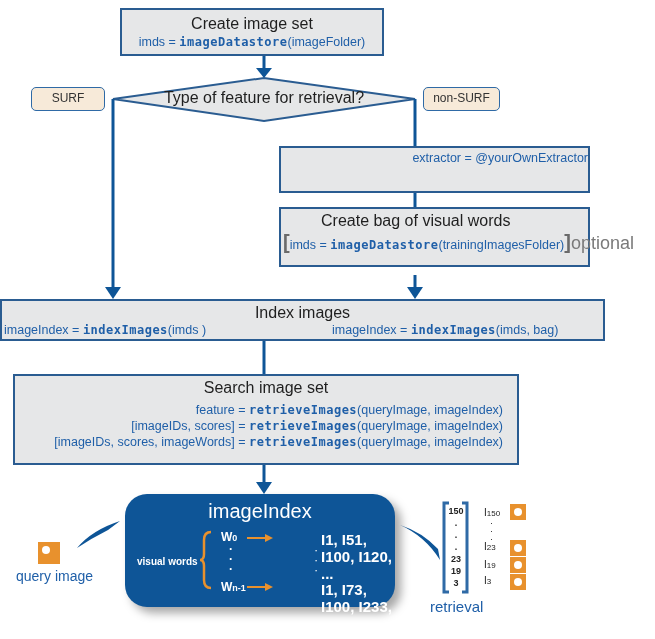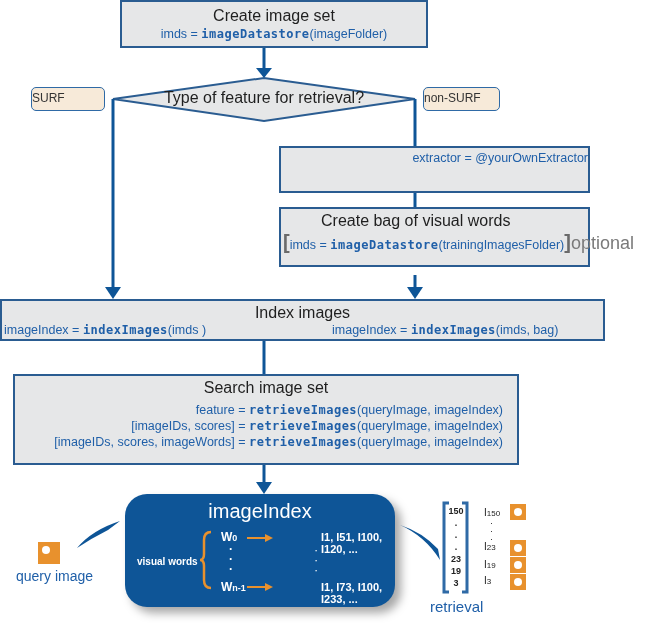--- a/index.html
+++ b/index.html
@@ -7,27 +7,27 @@
          font-family:"Liberation Sans", sans-serif; color:#222; }
   .abs { position:absolute; }
   .box { position:absolute; background:#e6e7e8; border:2px solid #2a5c91;
          box-sizing:border-box; }
   .title { font-size:16px; color:#1f1f1f; text-align:center; white-space:nowrap; }
   .code { font-size:12.5px; color:#1f5fa8; white-space:nowrap; }
   .fn { font-family:"DejaVu Sans Mono", monospace; font-weight:bold; font-size:12px; color:#1f5fa8; letter-spacing:0.5px; }
   .opt { color:#7a7a7a; font-size:18px; }
   .brk { color:#6a6a6a; font-size:20px; font-weight:bold; line-height:12px; }
   .tag { position:absolute; background:#f7ead9; border:1.5px solid #2f6aa6; border-radius:5px;
-         font-size:12px; color:#333; text-align:left; box-sizing:border-box; }
+         font-size:12px; color:#333; text-align:center; box-sizing:border-box; }
   svg.lines { position:absolute; left:0; top:0; }
   .idx { position:absolute; background:#0e5597; border-radius:22px; color:#fff;
          box-shadow: 6px 6px 10px rgba(0,0,0,0.35); }
   .idx .ttl { font-size:20px; text-align:center; margin-top:6px; }
   .w { font-weight:bold; font-size:12px; color:#fff; }
-  .lst { font-size:11px; font-weight:bold; color:#fff;padding-left:44px; }
+  .lst { font-size:15px; font-weight:bold; color:#fff;padding-left:44px; }
   .small { font-size:10px; font-weight:bold; color:#fff; }
   .thumb { position:absolute; width:16px; height:16px; background:#e8912d; }
   .thumb::after { content:""; position:absolute; left:4px; top:4px; width:8px; height:8px; border-radius:50%; background:#fff; }
   .ids { font-size:9px; font-weight:bold; color:#222; }
   .lab { font-size:10px; color:#222; font-weight:normal;text-align:center; }
 </style>
 </head>
 <body>
 
 <svg class="lines" width="655" height="639">
@@ -53,21 +53,21 @@
   <line x1="264" y1="465" x2="264" y2="483" stroke="#0e5597" stroke-width="3"></line>
   <polygon points="256,482 272,482 264,494" fill="#0e5597"></polygon>
 
   <path d="M77,548 Q92,530 120,521 L108,530 Q92,538 77,548 Z" fill="#0e5597"></path>
   <path d="M400,525 Q425,536 440,560 L438,549 Q422,532 400,525 Z" fill="#0e5597"></path>
 
   <path d="M449,503 L444,503 L444,592 L449,592" fill="none" stroke="#2f6aa6" stroke-width="3"></path>
   <path d="M462,503 L467,503 L467,592 L462,592" fill="none" stroke="#2f6aa6" stroke-width="3"></path>
 </svg>
 
-<div class="box" style="left:120px; top:0; width:308px; height:48px;">
+<div class="box" style="left:120px; top:8px; width:264px; height:48px;">
   <div class="title" style="margin-top:5px;">Create image set</div>
   <div class="code" style="text-align:center; margin-top:2px;">
     <span>imds = </span><span class="fn">imageDatastore</span><span>(imageFolder)</span>
   </div>
 </div>
 
 <div class="abs title" style="left:113px; width:302px; top:89px; font-size:16px;">Type of feature for retrieval?</div>
 <div class="tag" style="left:31px; top:87px; width:74px; height:24px; line-height:21px;">SURF</div>
 <div class="tag" style="left:423px; top:87px; width:77px; height:24px; line-height:21px;">non-SURF</div>
 

